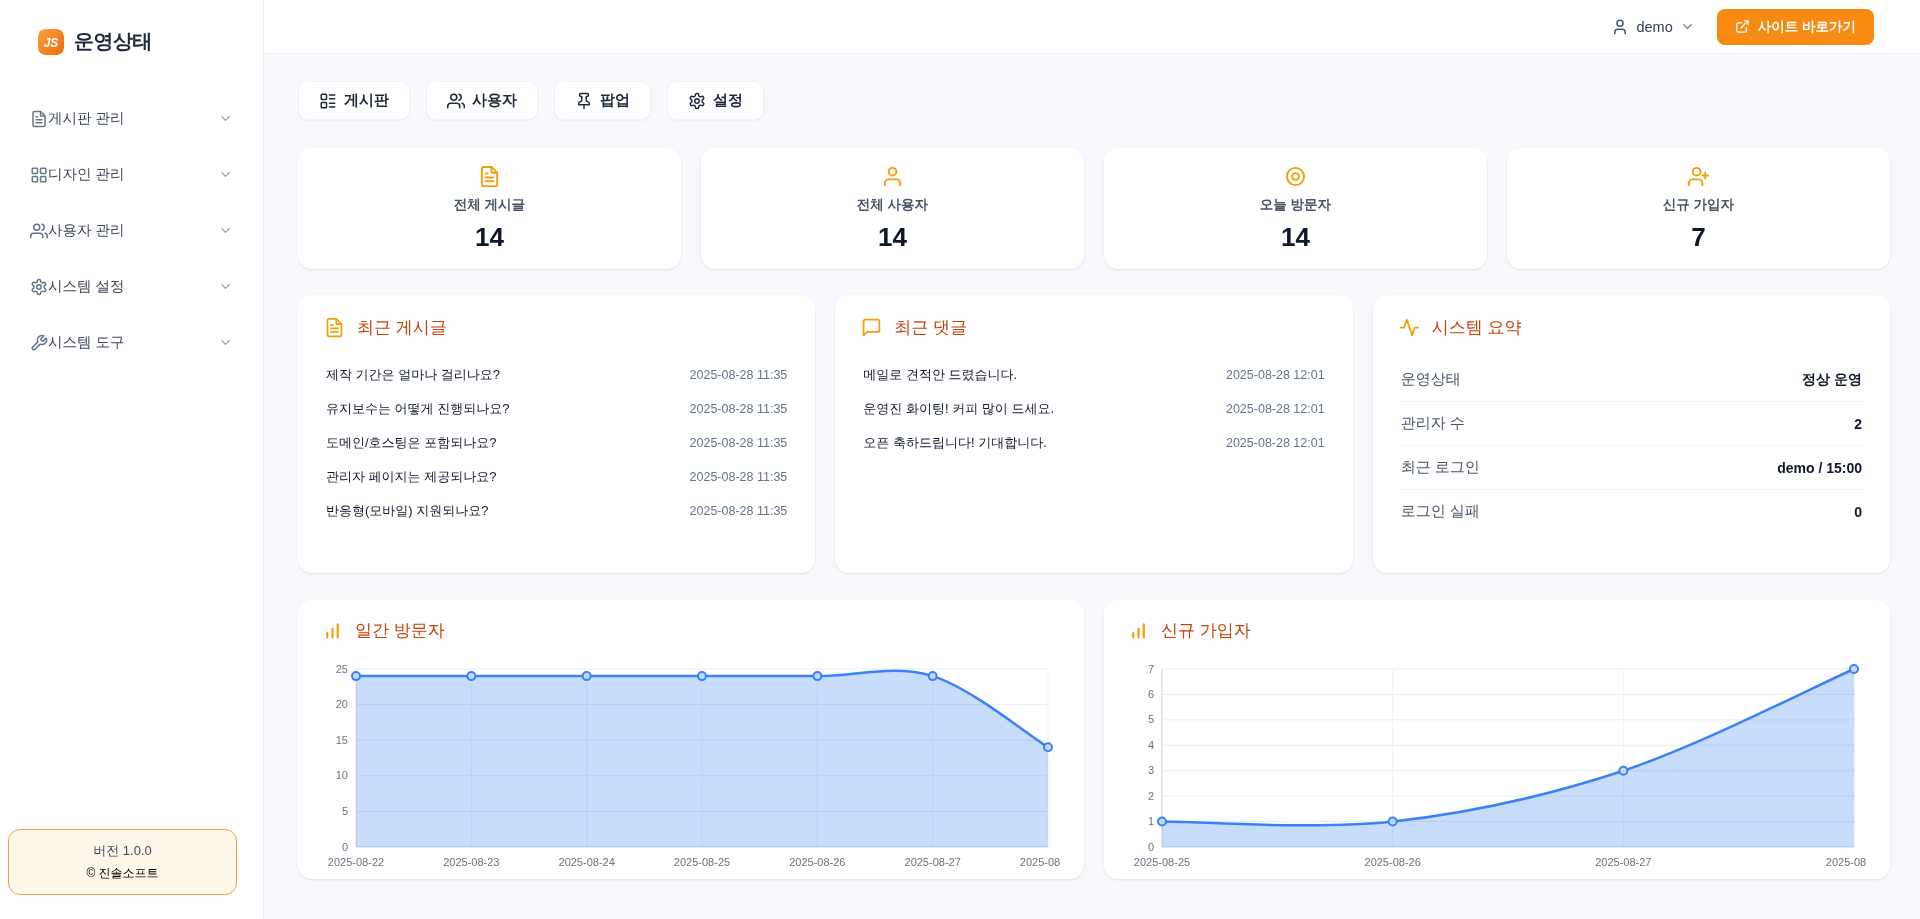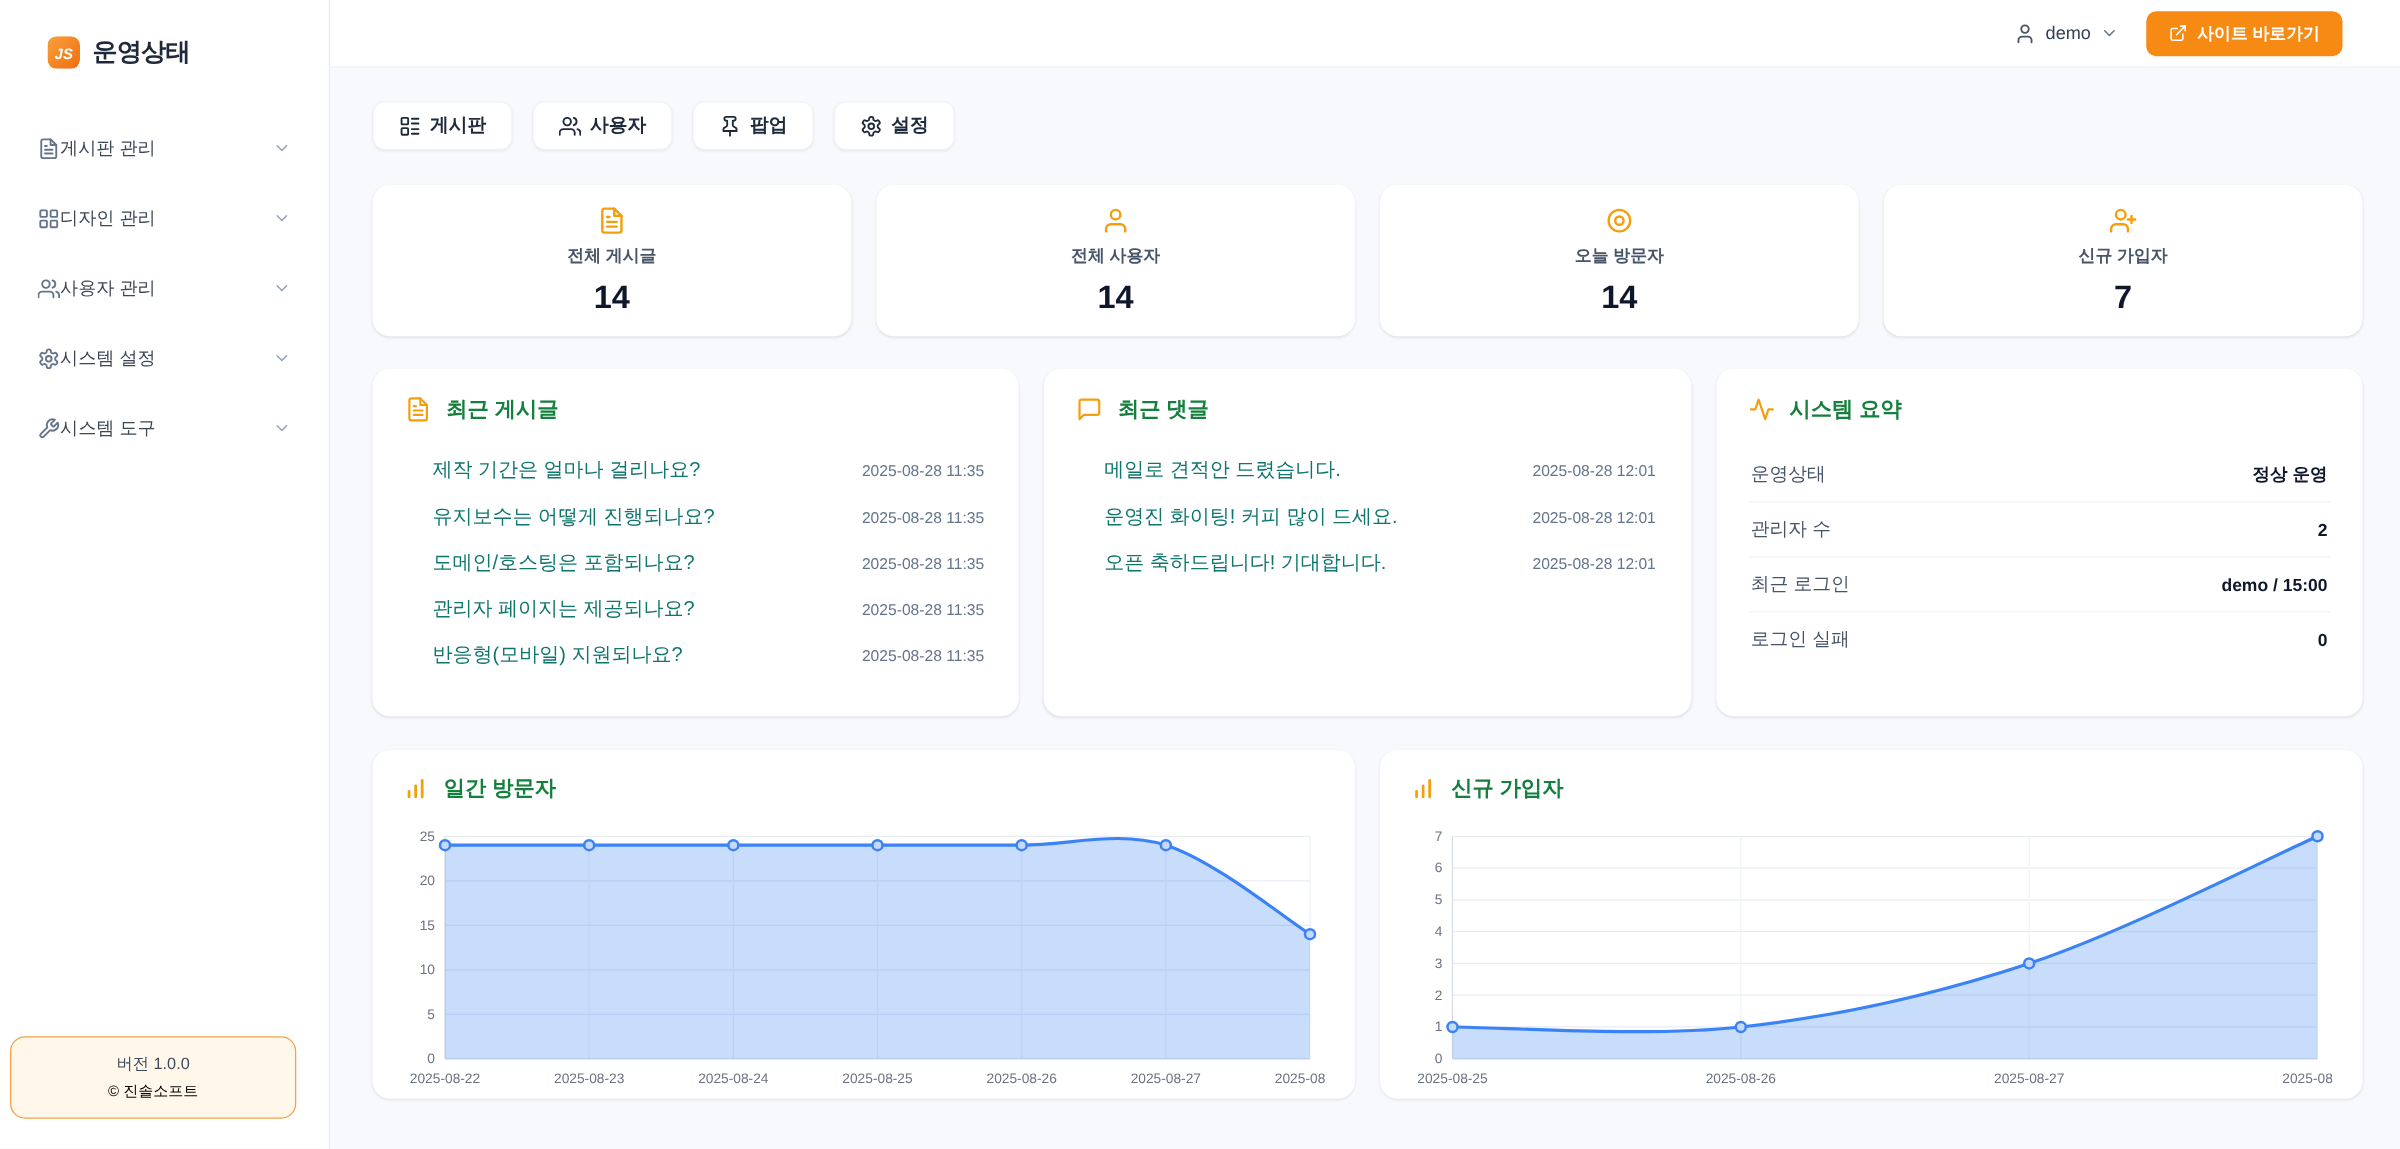--- a/index.html
+++ b/index.html
@@ -71,23 +71,23 @@
   .stat-card { height:121px; display:flex; flex-direction:column; align-items:center; justify-content:center; gap:8px; }
   .stat-icon { color:#f59e0b; width:23px; height:23px; }
   .stat-label { font-size:13.5px; color:#475569;font-weight:bold; }
   .stat-value { font-size:26px; font-weight:800; color:#0f172a; }
 
   
   .mid-row { display:grid; grid-template-columns:repeat(3,1fr); gap:20px; margin-bottom:27px; }
   .mid-card { height:278px; padding:21px 26px; }
   .card-title { display:flex; align-items:center; gap:12px; margin-bottom:19px; }
   .card-title .tico { color:#f59e0b; width:21px; height:21px; }
-  .card-title-text { font-size:17px; font-weight:700; color:#15803d; }
+  .card-title-text { font-size:17px; font-weight:400; color:#c2410c; }
   .list-item { display:flex; align-items:center; justify-content:space-between; padding:8px 2px; cursor:pointer; border-radius:6px; }
-  .li-text { font-size:16px; color:#0f766e;margin-left:20px; }
+  .li-text { font-size:13px; color:#0f172a; }
   .li-date { font-size:12.5px; color:#64748b; }
   .sum-row { display:flex; align-items:center; justify-content:space-between; padding:12px 2px; }
   .sum-row + .sum-row { border-top:1px solid #eef2f6; }
   .sum-label { font-size:15px; color:#475569; }
   .sum-value { font-size:14px; font-weight:600; color:#0f172a; }
 
   
   .charts-row { display:grid; grid-template-columns:repeat(2,1fr); gap:20px; }
   .chart-card { height:279px; padding:19px 24px 12px 24px; }
   .chart-svg { width:100%; height:212px; }

